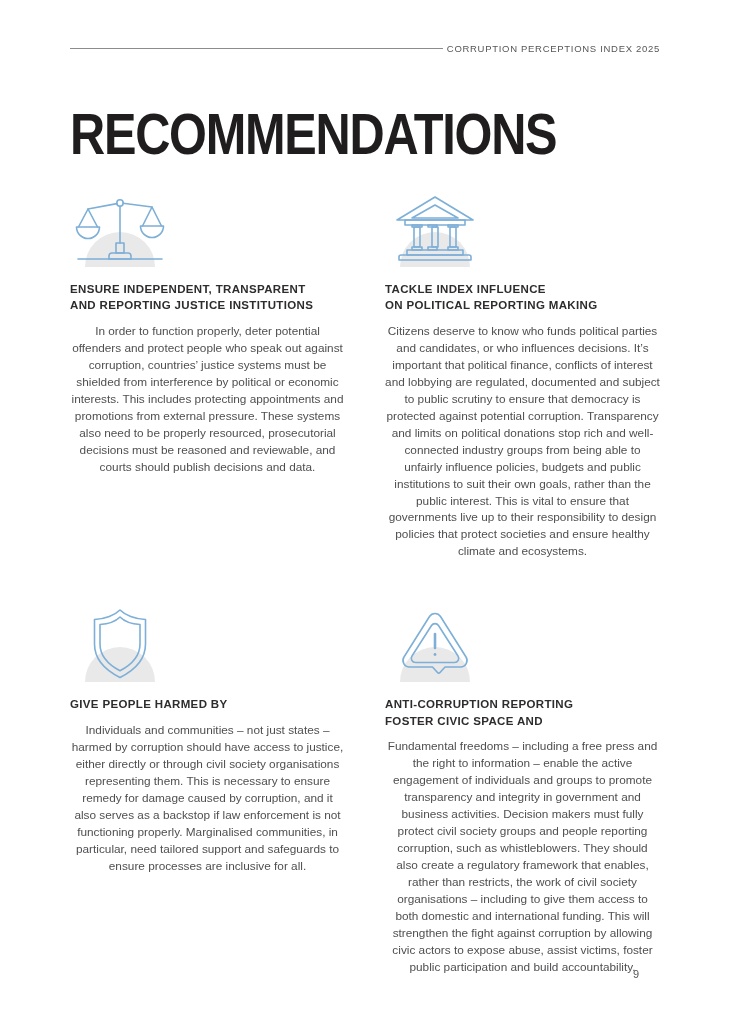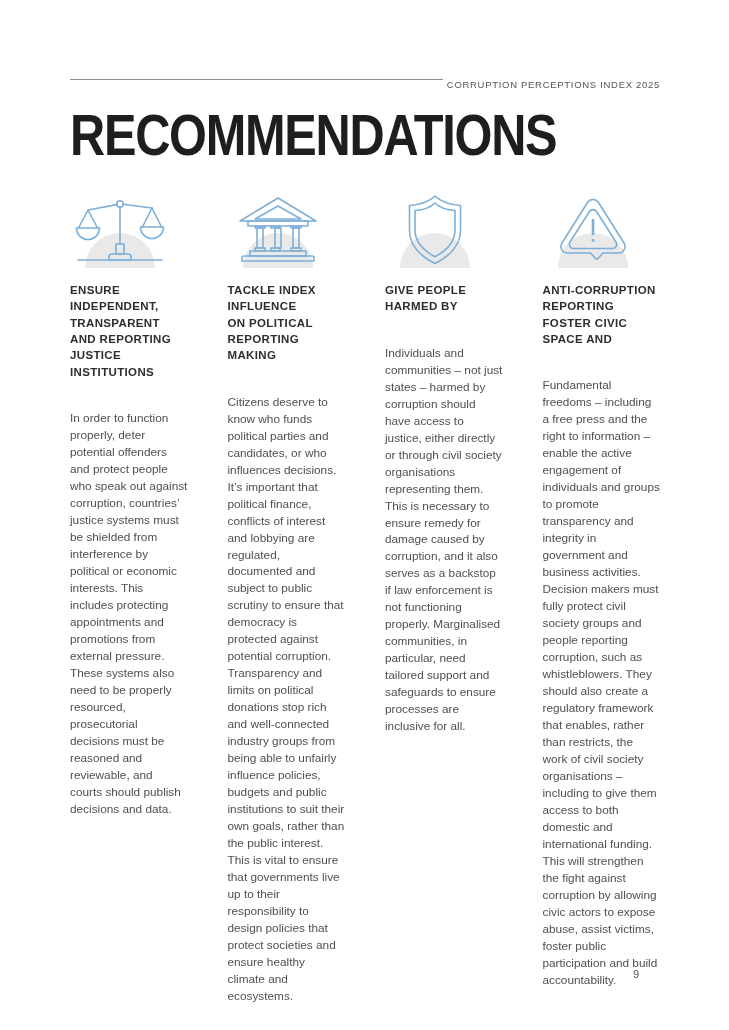--- a/index.html
+++ b/index.html
@@ -11,51 +11,50 @@
     margin: 0 auto;
     background: #ffffff;
     font-family: "Liberation Sans", "DejaVu Sans", sans-serif;
     overflow: hidden;
   }
   .content { padding: 0 69px 0 70px; }
 
   
   .header {
     display: flex;
-    align-items: flex-start;
+    align-items: center;
     gap: 4px;
     padding-top: 43px;
-    margin-top: 36px;
   }
   .header-rule { flex: 1; height: 1px; background: #8c8c8c; }
   .header-meta {
     font-size: 9.5px;
     letter-spacing: 0.7px;
     color: #565658;
     white-space: nowrap;
   }
 
   
-  .page-title-wrap { margin-top: 16px; height: 62px; }
+  .page-title-wrap { margin-top: 51px; height: 62px; }
   .page-title {
     font-size: 58px;
     font-weight: 800;
     color: #1f1d1e;
     letter-spacing: -1.5px;
     line-height: 1;
     transform: scaleX(0.84);
     transform-origin: left center;
     white-space: nowrap;
   }
 
   
   .grid {
     margin-top: 24px;
     display: grid;
-    grid-template-columns: 1fr 1fr 1fr 1fr;
+    grid-template-columns: 1fr 1fr;
     column-gap: 40px;
     row-gap: 46px;
   }
   .section { min-height: 330px; }
 
   .icon-block {
     position: relative;
     width: 110px;
     height: 78px;
     margin-bottom: 12px;
@@ -64,25 +63,26 @@
 
   .sec-heading {
     font-size: 11.5px;
     font-weight: 700;
     color: #2e2c2d;
     letter-spacing: 0.35px;
     line-height: 1.42;
   }
   .sec-heading span { display: block; }
   .sec-body {
-    margin-top: 30px;
+    margin-top: 9px;
     font-size: 11.8px;
     color: #4f4f51;
     line-height: 1.44;
     max-width: 296px;
+    text-align: center;
   }
 
   
   .page-number {
     position: absolute;
     right: 90px;
     bottom: 50px;
     font-size: 11px;
     color: #565658;
   }

